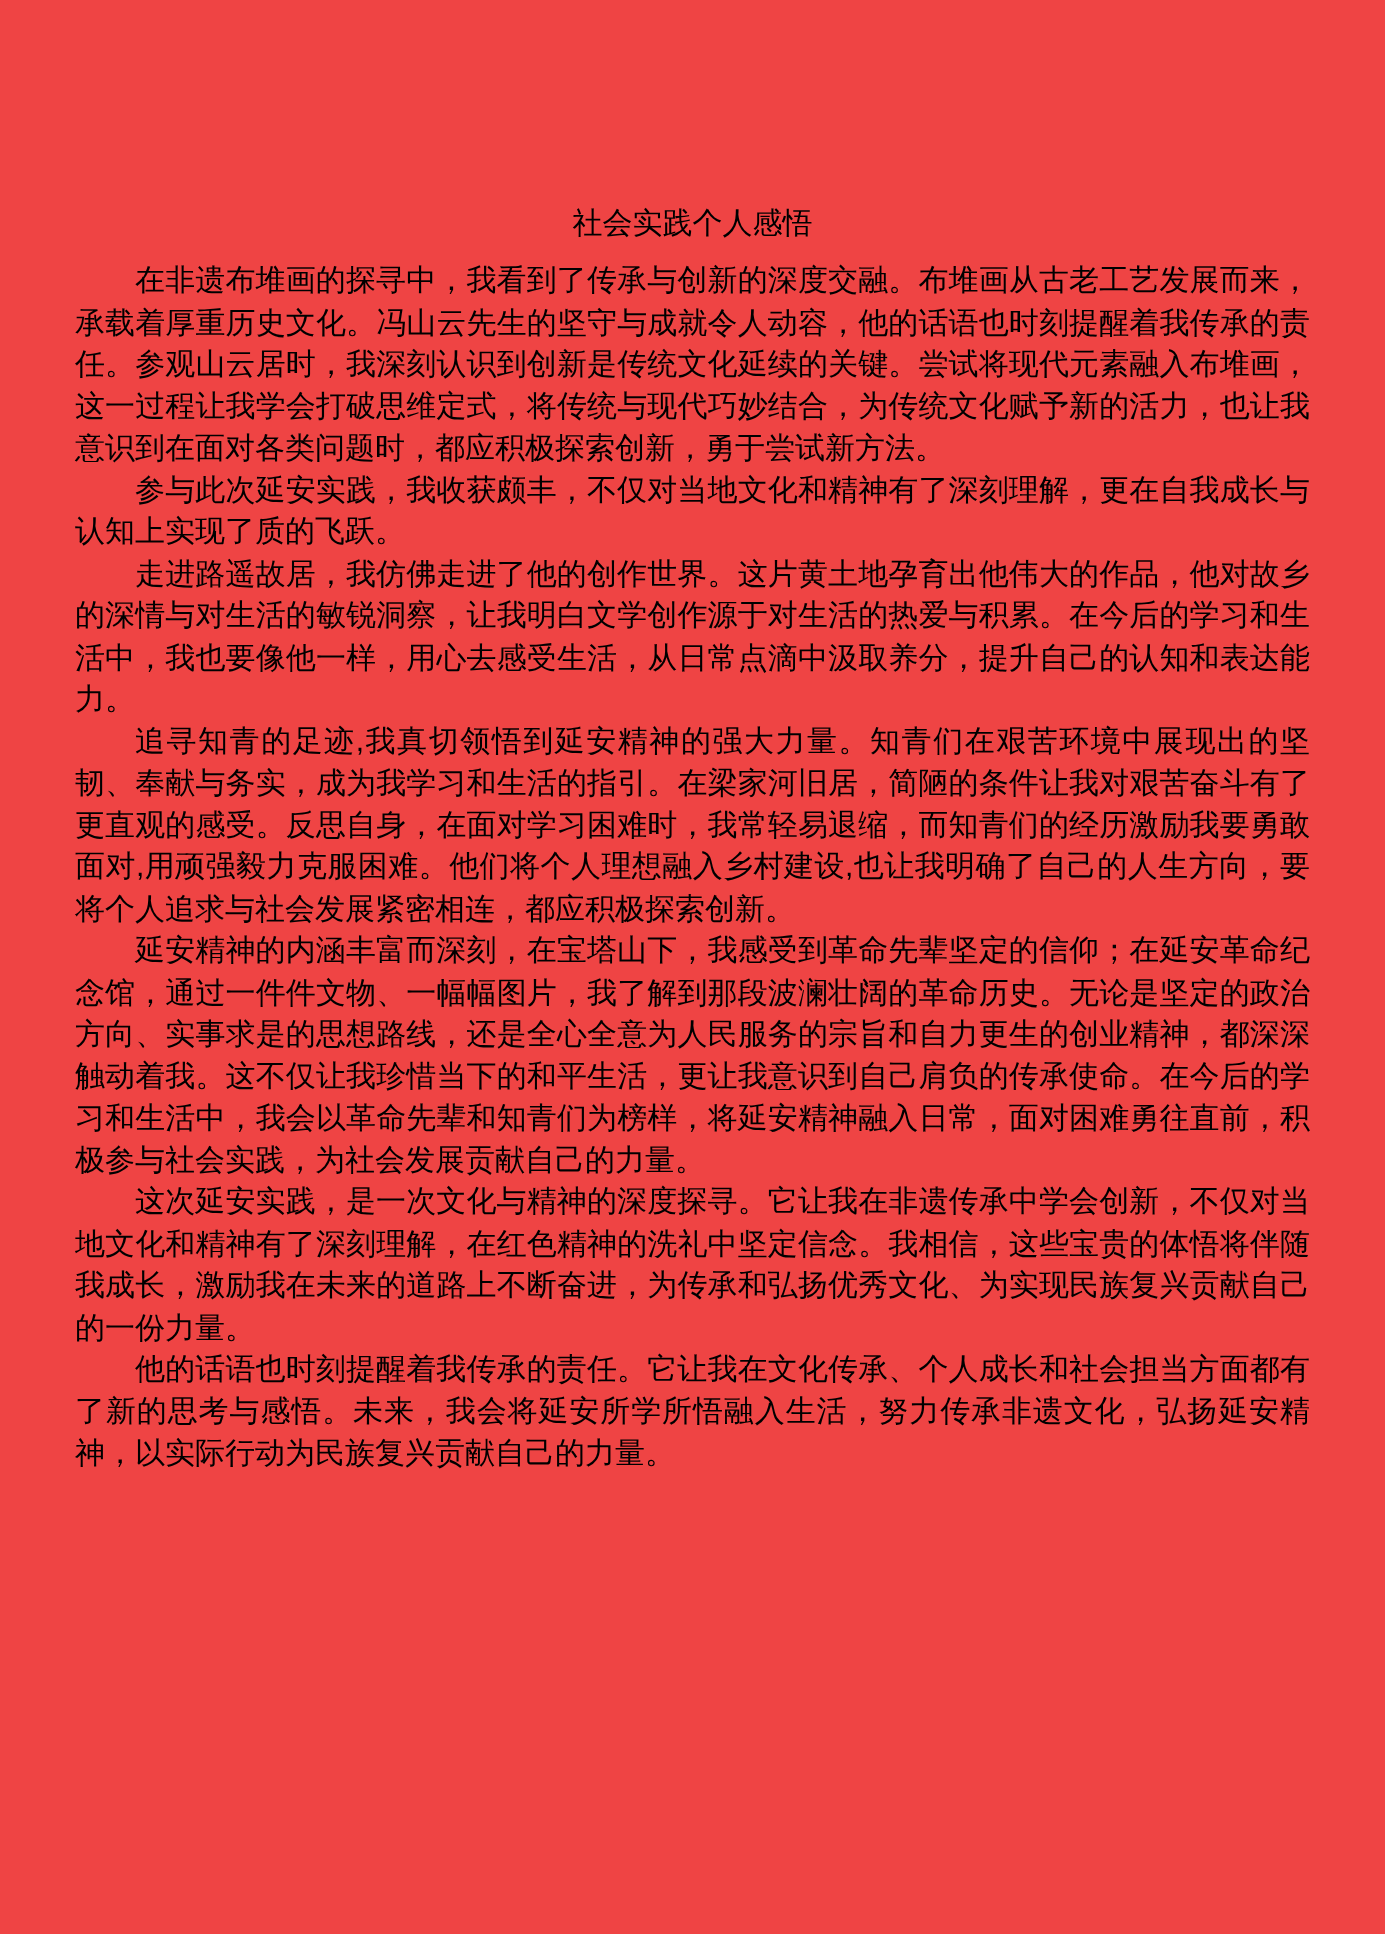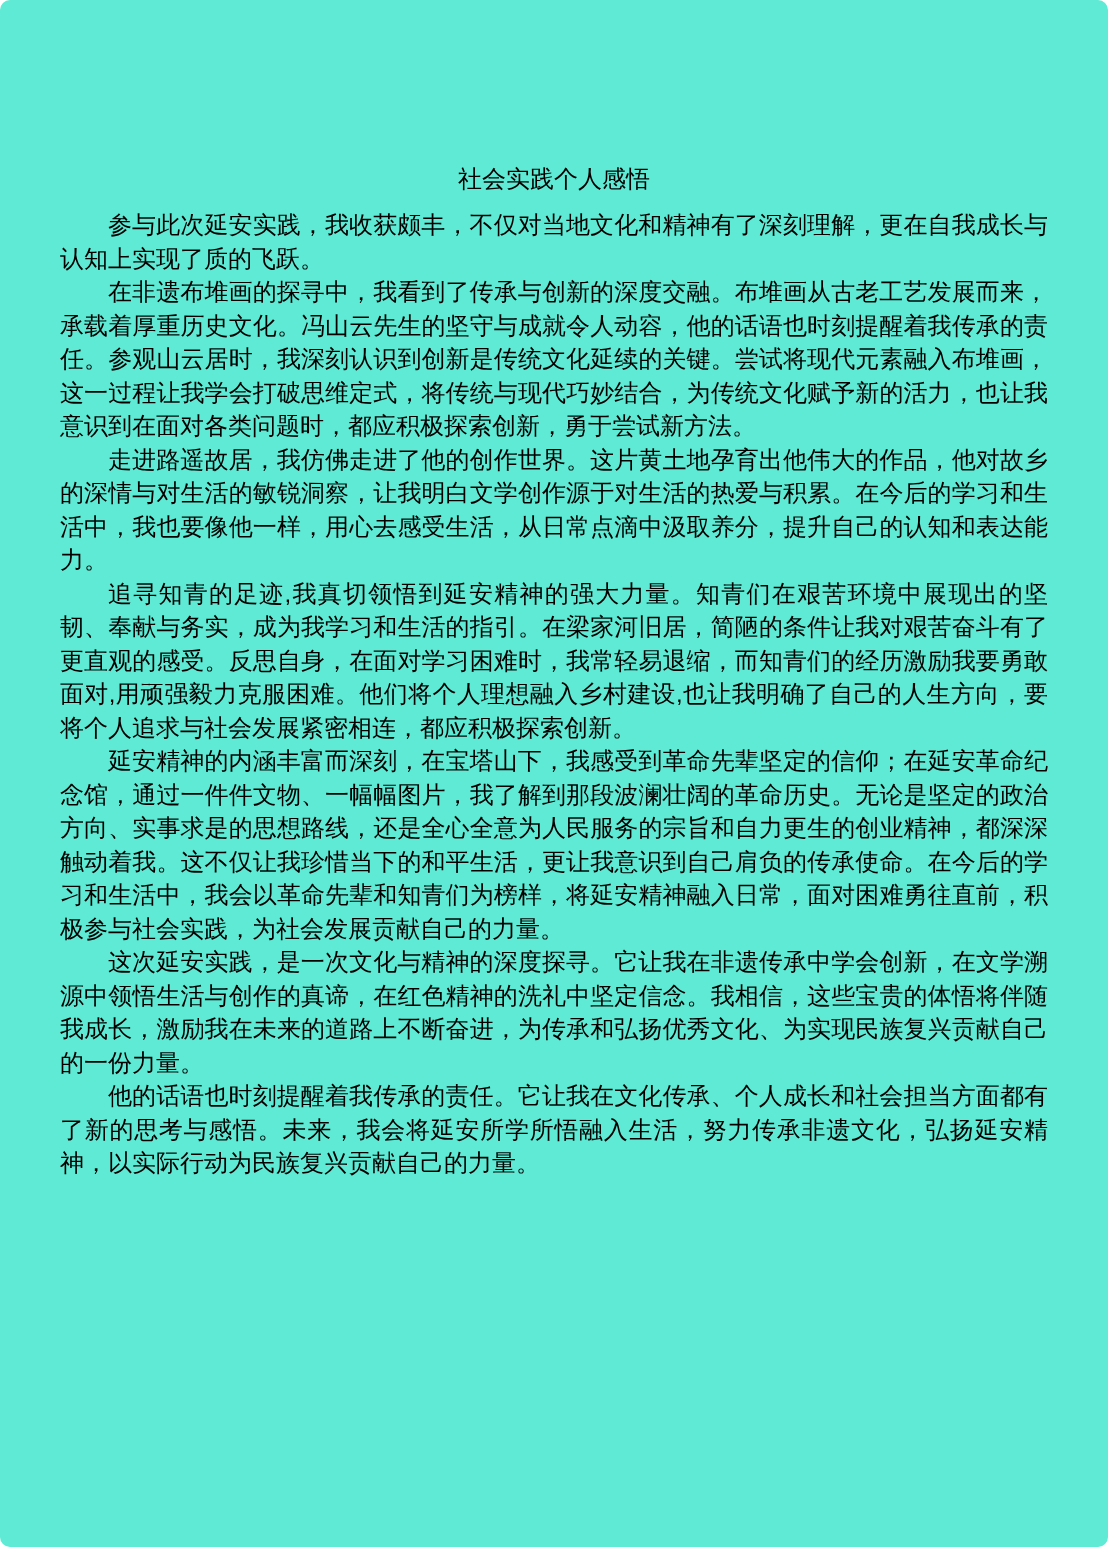--- a/index.html
+++ b/index.html
@@ -4,27 +4,26 @@
 <style>
   html, body {
     margin: 0;
     padding: 0;
     background: #ffffff;
   }
   .page {
     position: relative;
     width: 1108px;
     height: 1547px;
-    background: #5eead4;
+    background: #ef4444;
     box-sizing: border-box;
     padding: 157px 60px 0 60px;
     font-family: "Liberation Sans", "DejaVu Sans", sans-serif;
     color: #000000;
     overflow: hidden;
-    border-radius: 10px;
   }
   .doc-title,
   .doc-subtitle {
     margin: 0;
     text-align: center;
     font-size: 24px;
     font-weight: 400;
     line-height: 44px;
     white-space: nowrap;
   }
@@ -39,21 +38,21 @@
     text-indent: 2em;
     word-break: break-all;
   }
 </style>
 </head>
 <body>
 
 <div class="page">
   <h1 class="doc-title">社会实践个人感悟</h1>
   <div class="doc-body">
+      <p class="para">在非遗布堆画的探寻中，我看到了传承与创新的深度交融。布堆画从古老工艺发展而来，承载着厚重历史文化。冯山云先生的坚守与成就令人动容，他的话语也时刻提醒着我传承的责任。参观山云居时，我深刻认识到创新是传统文化延续的关键。尝试将现代元素融入布堆画，这一过程让我学会打破思维定式，将传统与现代巧妙结合，为传统文化赋予新的活力，也让我意识到在面对各类问题时，都应积极探索创新，勇于尝试新方法。</p>
       <p class="para">参与此次延安实践，我收获颇丰，不仅对当地文化和精神有了深刻理解，更在自我成长与认知上实现了质的飞跃。</p>
-      <p class="para">在非遗布堆画的探寻中，我看到了传承与创新的深度交融。布堆画从古老工艺发展而来，承载着厚重历史文化。冯山云先生的坚守与成就令人动容，他的话语也时刻提醒着我传承的责任。参观山云居时，我深刻认识到创新是传统文化延续的关键。尝试将现代元素融入布堆画，这一过程让我学会打破思维定式，将传统与现代巧妙结合，为传统文化赋予新的活力，也让我意识到在面对各类问题时，都应积极探索创新，勇于尝试新方法。</p>
       <p class="para">走进路遥故居，我仿佛走进了他的创作世界。这片黄土地孕育出他伟大的作品，他对故乡的深情与对生活的敏锐洞察，让我明白文学创作源于对生活的热爱与积累。在今后的学习和生活中，我也要像他一样，用心去感受生活，从日常点滴中汲取养分，提升自己的认知和表达能力。</p>
       <p class="para">追寻知青的足迹,我真切领悟到延安精神的强大力量。知青们在艰苦环境中展现出的坚韧、奉献与务实，成为我学习和生活的指引。在梁家河旧居，简陋的条件让我对艰苦奋斗有了更直观的感受。反思自身，在面对学习困难时，我常轻易退缩，而知青们的经历激励我要勇敢面对,用顽强毅力克服困难。他们将个人理想融入乡村建设,也让我明确了自己的人生方向，要将个人追求与社会发展紧密相连，都应积极探索创新。</p>
       <p class="para">延安精神的内涵丰富而深刻，在宝塔山下，我感受到革命先辈坚定的信仰；在延安革命纪念馆，通过一件件文物、一幅幅图片，我了解到那段波澜壮阔的革命历史。无论是坚定的政治方向、实事求是的思想路线，还是全心全意为人民服务的宗旨和自力更生的创业精神，都深深触动着我。这不仅让我珍惜当下的和平生活，更让我意识到自己肩负的传承使命。在今后的学习和生活中，我会以革命先辈和知青们为榜样，将延安精神融入日常，面对困难勇往直前，积极参与社会实践，为社会发展贡献自己的力量。</p>
-      <p class="para">这次延安实践，是一次文化与精神的深度探寻。它让我在非遗传承中学会创新，在文学溯源中领悟生活与创作的真谛，在红色精神的洗礼中坚定信念。我相信，这些宝贵的体悟将伴随我成长，激励我在未来的道路上不断奋进，为传承和弘扬优秀文化、为实现民族复兴贡献自己的一份力量。</p>
+      <p class="para">这次延安实践，是一次文化与精神的深度探寻。它让我在非遗传承中学会创新，不仅对当地文化和精神有了深刻理解，在红色精神的洗礼中坚定信念。我相信，这些宝贵的体悟将伴随我成长，激励我在未来的道路上不断奋进，为传承和弘扬优秀文化、为实现民族复兴贡献自己的一份力量。</p>
       <p class="para">他的话语也时刻提醒着我传承的责任。它让我在文化传承、个人成长和社会担当方面都有了新的思考与感悟。未来，我会将延安所学所悟融入生活，努力传承非遗文化，弘扬延安精神，以实际行动为民族复兴贡献自己的力量。</p>
     </div>
 </div>
 
 </body></html>

